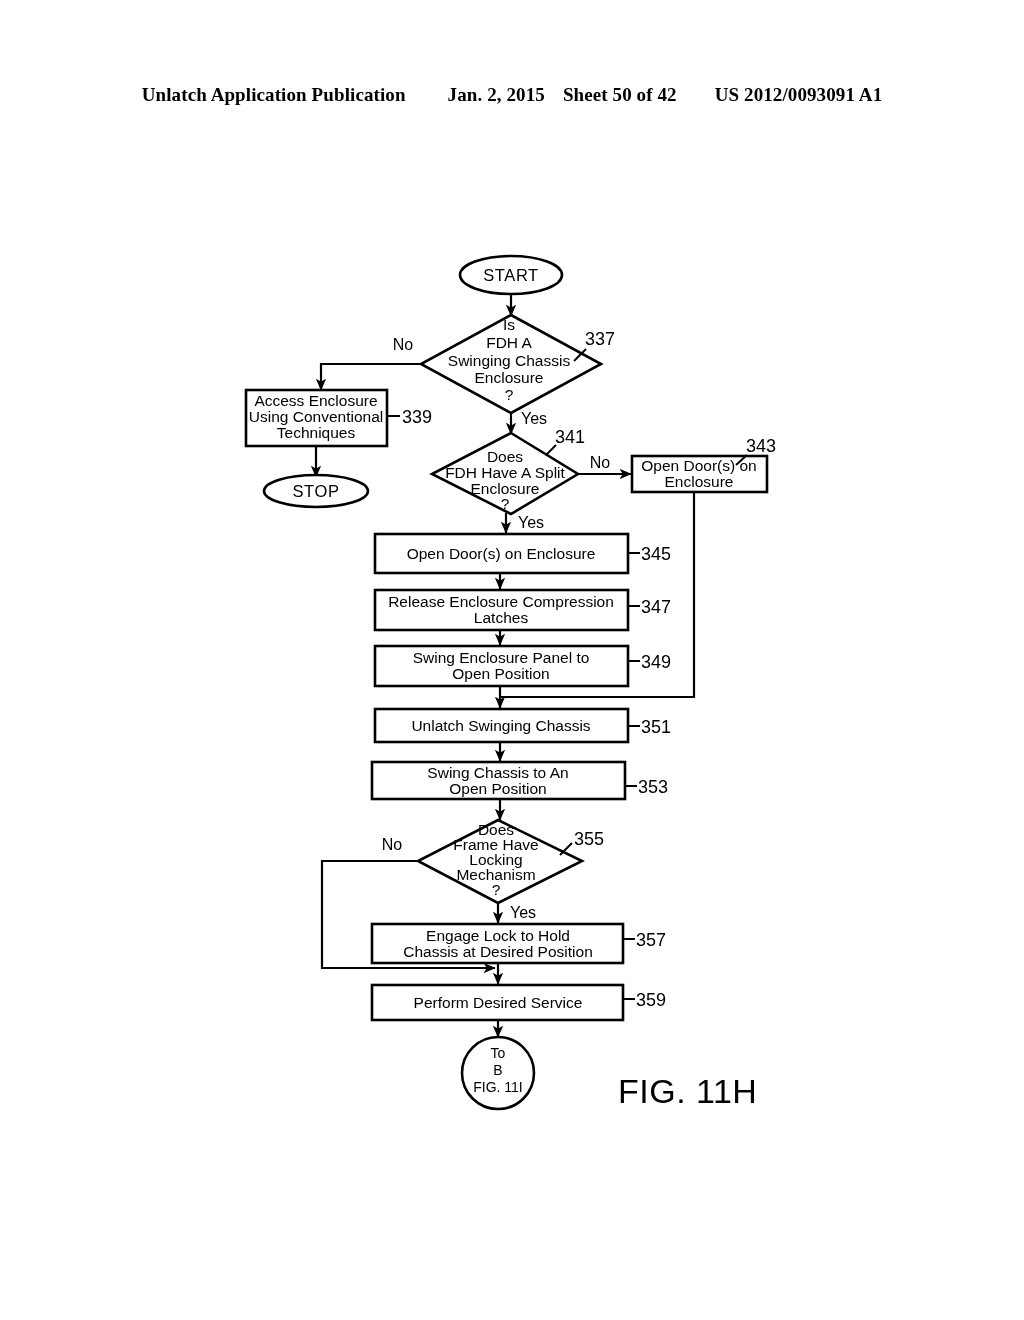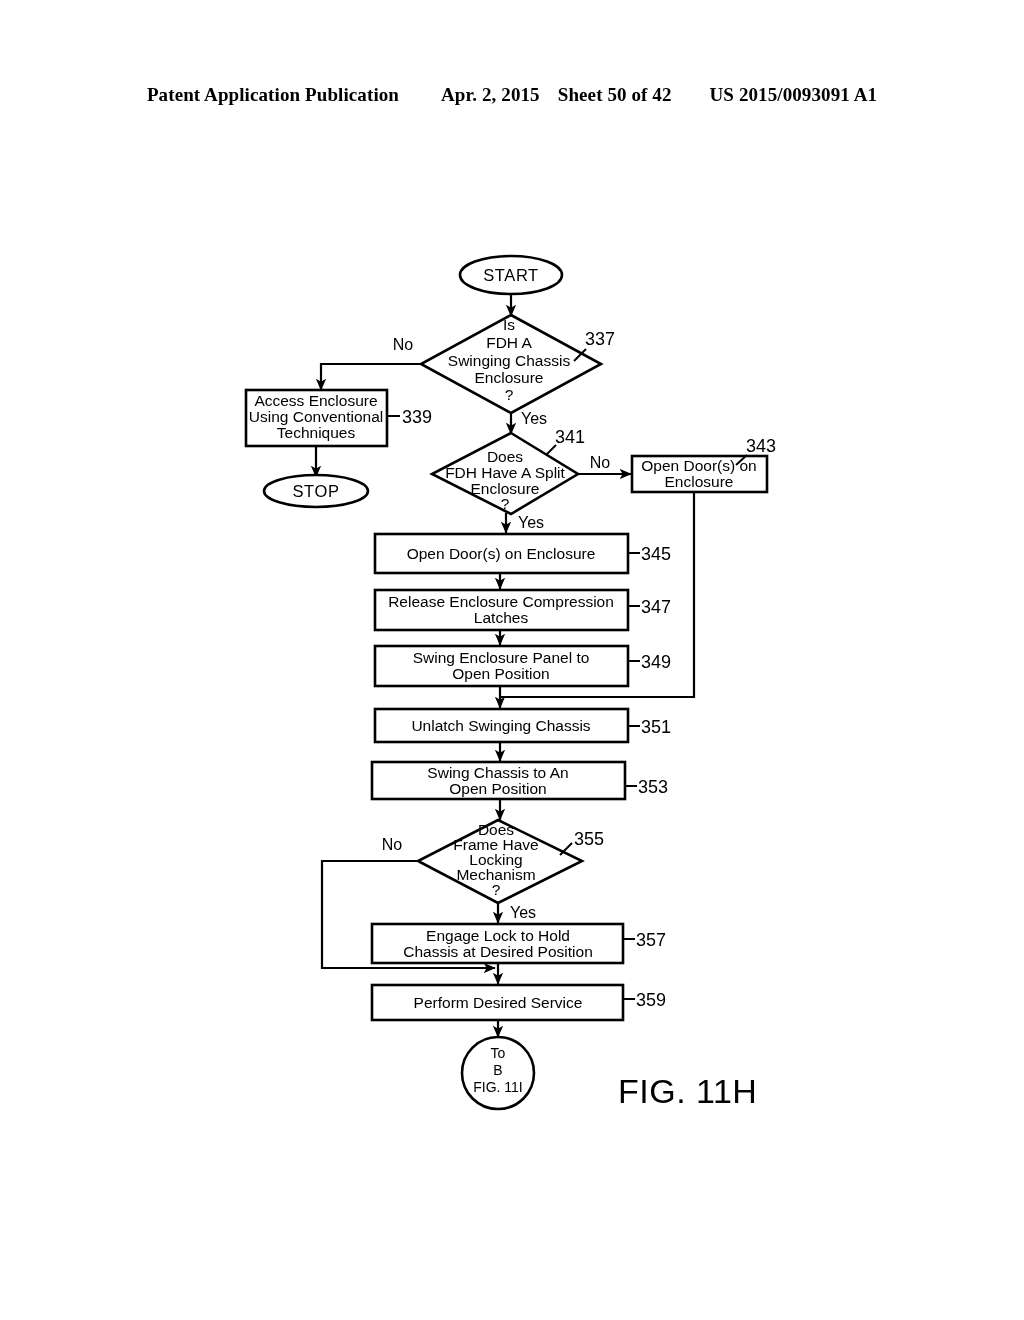--- a/index.html
+++ b/index.html
@@ -106,27 +106,27 @@
     text-anchor: start;
     letter-spacing: 0.5px;
   }
 </style>
 </head>
 <body>
 
 <div id="page">
 
   <div id="pub-header">
-    <span class="hdr-seg">Patent Application Publication</span>
+    <span class="hdr-seg">Unlatch Application Publication</span>
     <span class="gap-xl"></span>
-    <span class="hdr-seg">Apr. 2, 2015</span>
+    <span class="hdr-seg">Jan. 2, 2015</span>
     <span class="gap-md"></span>
     <span class="hdr-seg">Sheet 50 of 42</span>
     <span class="gap-lg"></span>
-    <span class="hdr-seg">US 2015/0093091 A1</span>
+    <span class="hdr-seg">US 2012/0093091 A1</span>
   </div>
 
   <div id="figure-stage">
   <svg id="flowchart" viewBox="0 0 1024 1320" xmlns="http://www.w3.org/2000/svg">
 
     <defs>
       <marker id="arrowhead" viewBox="0 0 10 10" refX="8.6" refY="5" markerWidth="6" markerHeight="6" orient="auto-start-reverse">
         <path d="M 0 1.1 L 9.2 5 L 0 8.9 L 2.3 5 Z" fill="#000000"></path>
       </marker>
     </defs>

